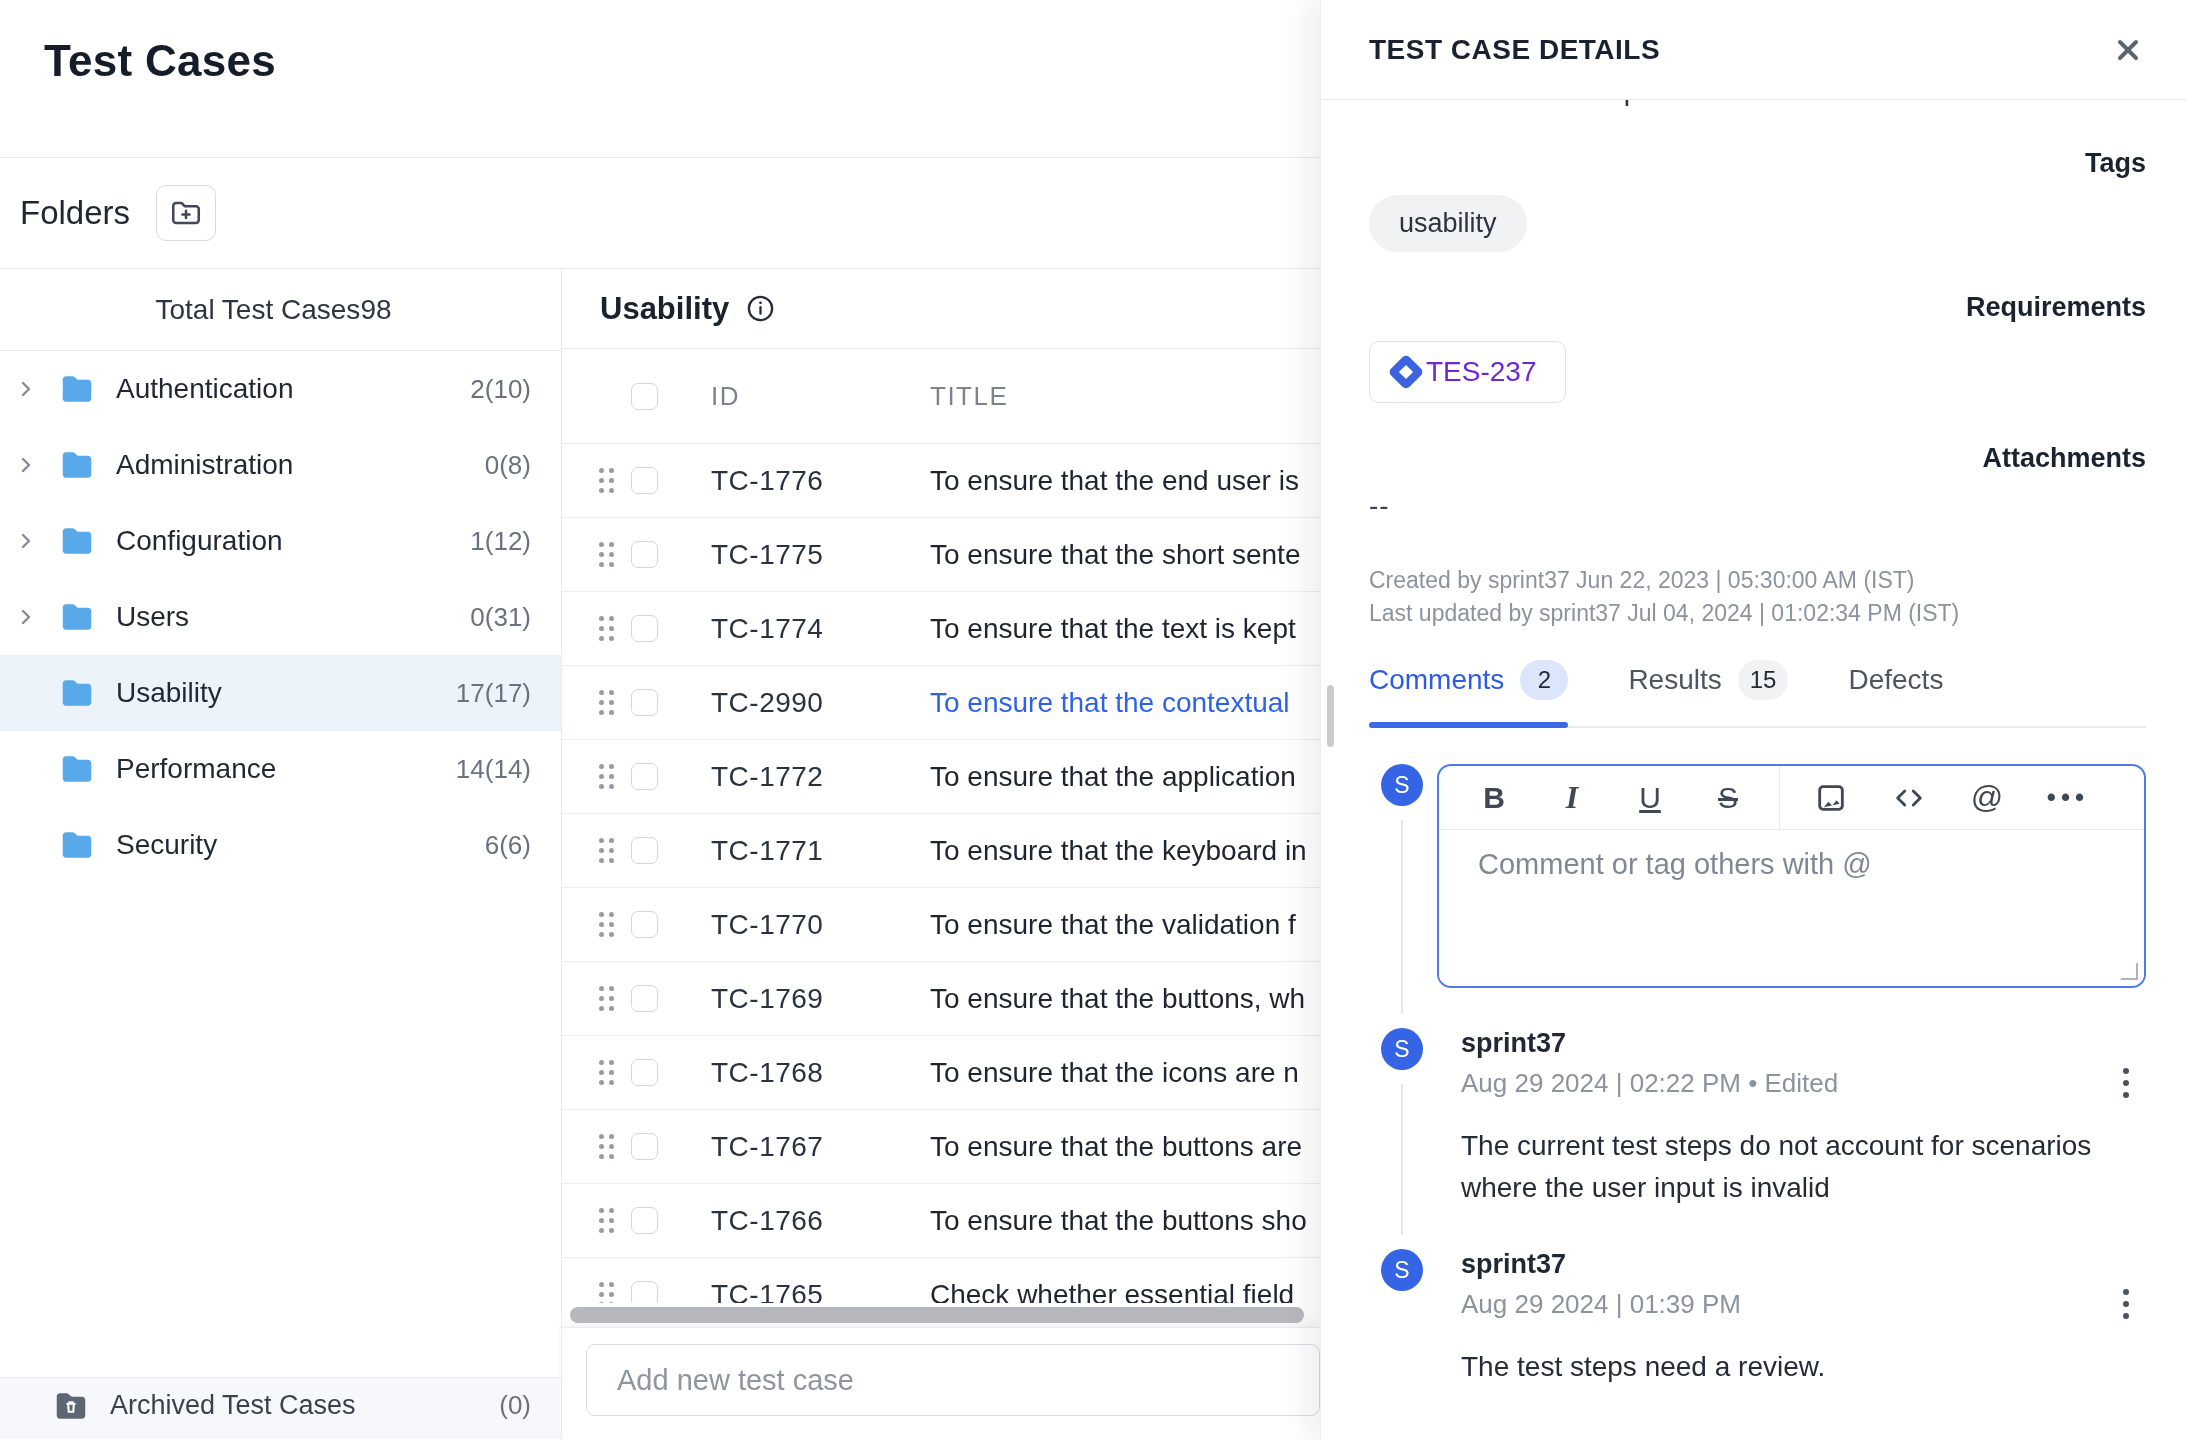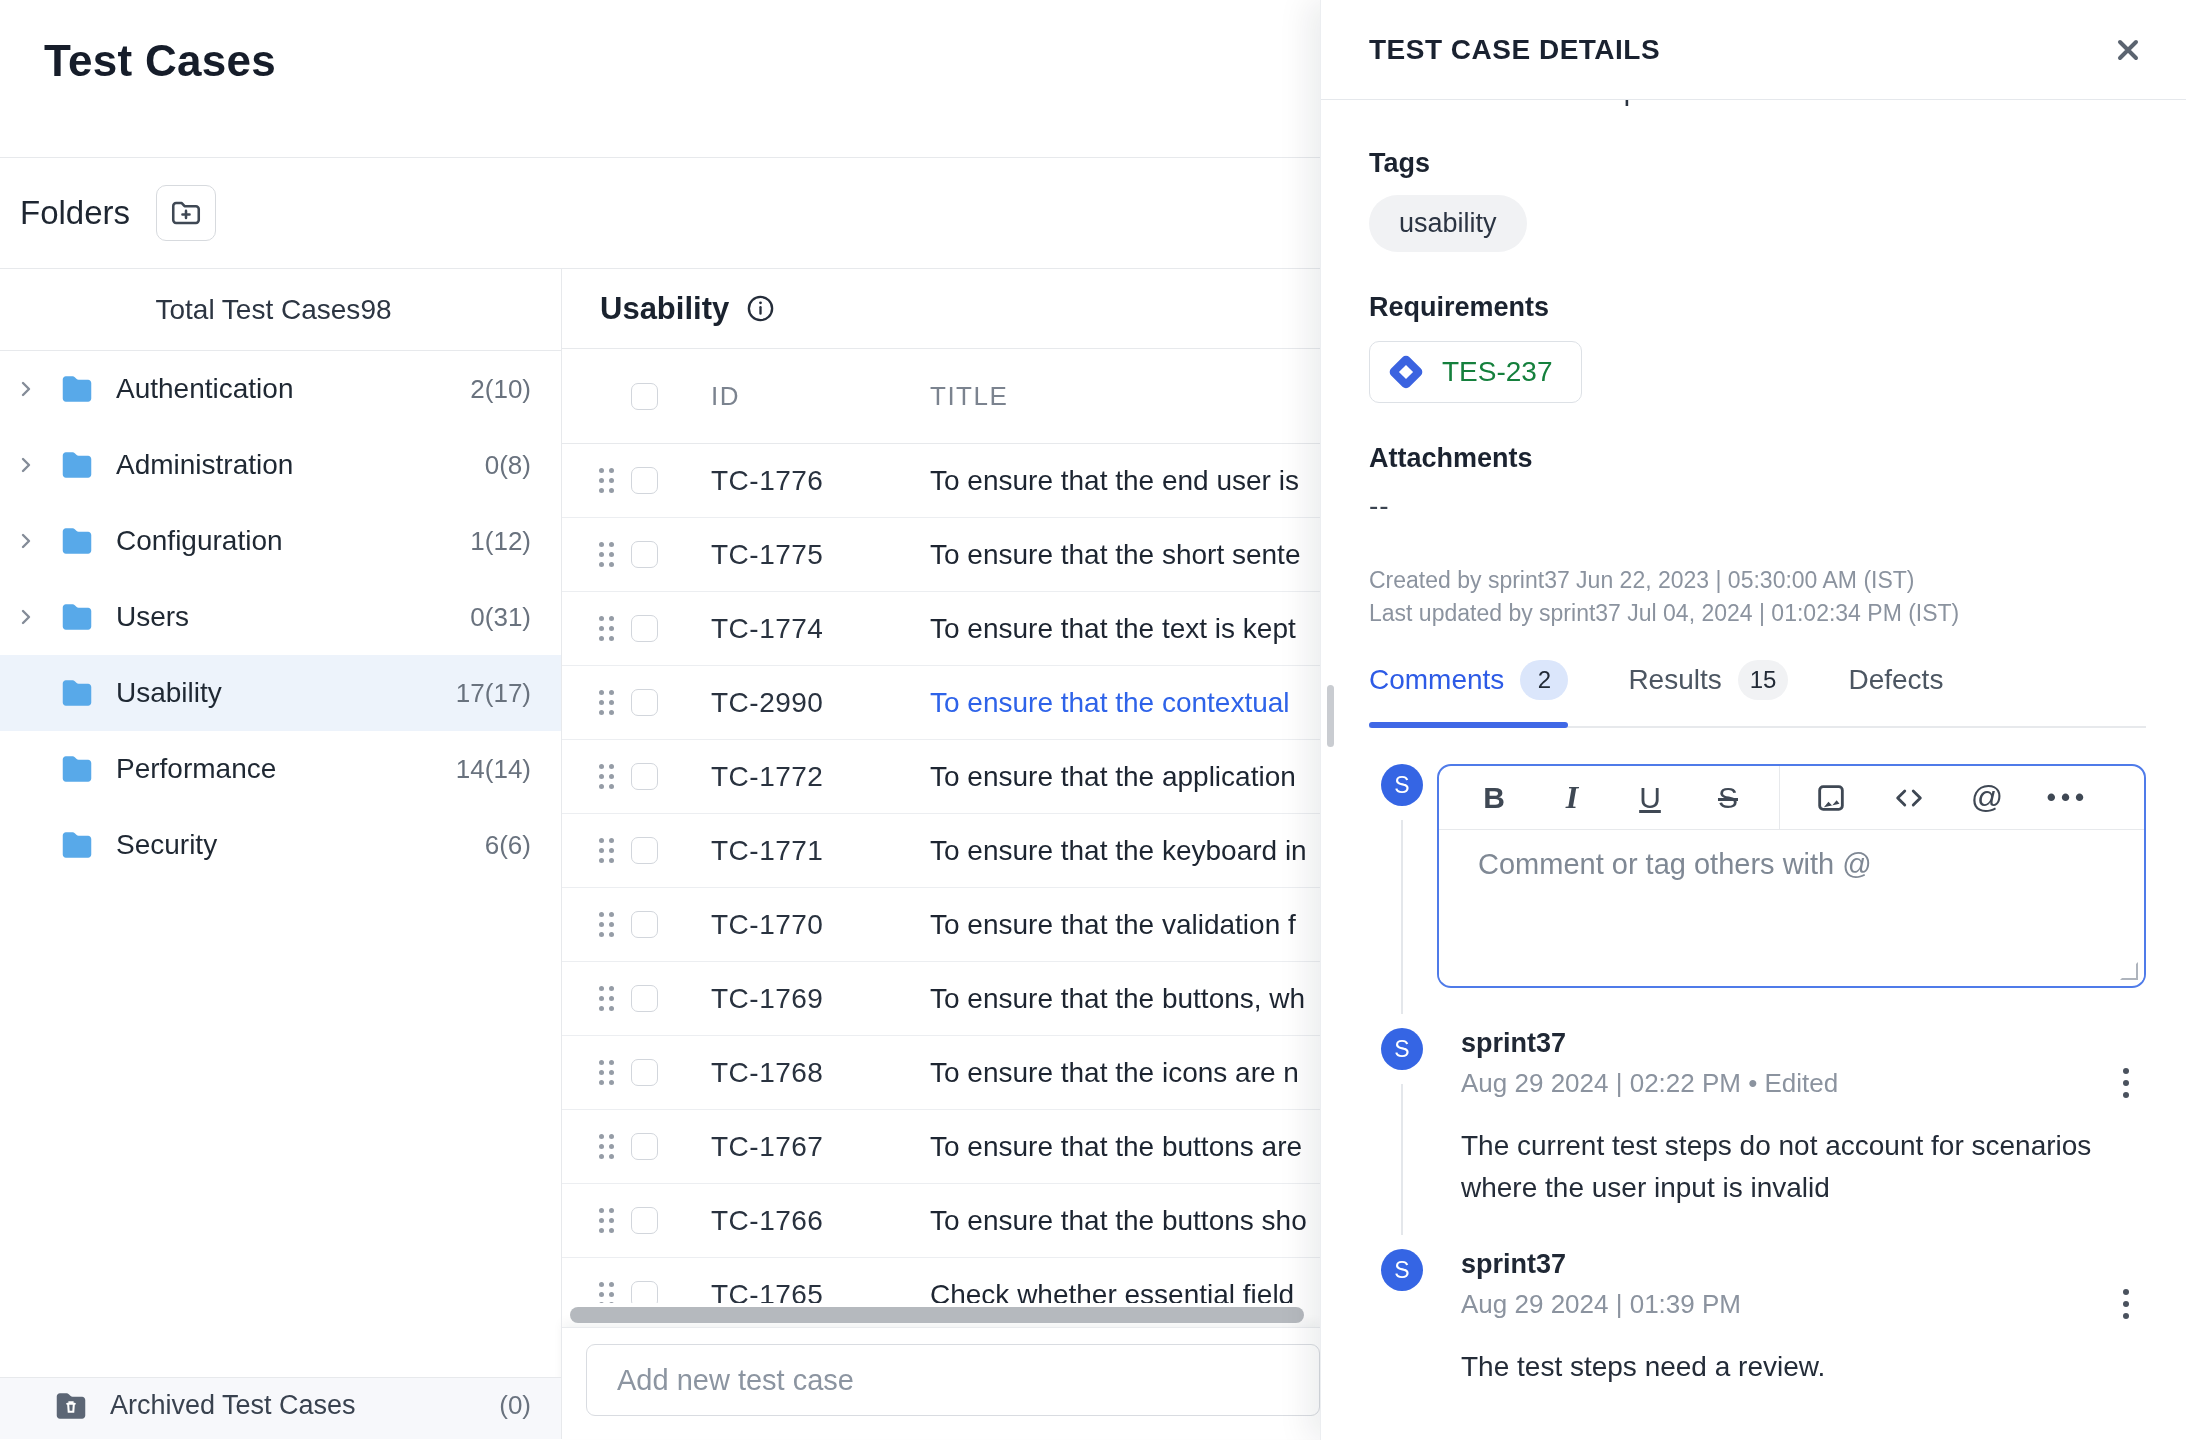--- a/index.html
+++ b/index.html
@@ -74,28 +74,28 @@
     border-bottom:1px solid #e5e8ec; }
   .d-title { font-size:28px; font-weight:700; color:#1a2230; letter-spacing:.5px; }
   .close-btn { margin-left:auto; cursor:pointer; display:flex; }
   .d-body { position:relative; padding:0 40px 0 48px; height:1340px; overflow:hidden; }
   .d-scroll-thumb { position:absolute; left:6px; top:585px; width:7px; height:62px;
     background:#c9ccd1; border-radius:4px; }
 
   .clip-row { height:14px; overflow:hidden; }
   .clip-inner { display:flex; gap:74px; font-size:29px; color:#2a3340; margin-top:-26px; white-space:nowrap; }
 
-  .sec-heading { font-size:27px; font-weight:700; color:#1b2330; }
+  .sec-heading { font-size:27px; font-weight:700; color:#1b2330;text-align:right; }
   .mt-tags { margin-top:34px; }
   .tag-pill { display:inline-block; margin-top:16px; background:#f1f2f4; border-radius:999px;
     padding:13px 30px; font-size:27px; color:#2b3442; }
   .mt-req { margin-top:40px; }
-  .req-chip { display:inline-flex; align-items:center; gap:18px; margin-top:18px;
+  .req-chip { display:inline-flex; align-items:center; gap:2px; margin-top:18px;
     border:1px solid #dde1e6; border-radius:10px; padding:12px 28px 12px 18px;
-    font-size:28px; color:#15803d; background:#fff; cursor:pointer; }
+    font-size:28px; color:#6d28d9; background:#fff; cursor:pointer; }
   .req-icon { width:36px; height:36px; position:relative; }
   .req-icon .dia { position:absolute; left:5px; top:5px; width:26px; height:26px;
     background:#3b63e0; border-radius:5px; transform:rotate(45deg); }
   .req-icon .dot { position:absolute; left:13px; top:13px; width:10px; height:10px;
     background:#fff; transform:rotate(45deg); }
   .mt-att { margin-top:40px; }
   .att-value { margin-top:16px; font-size:28px; color:#3a4350; letter-spacing:1px; }
 
   .meta-block { margin-top:42px; font-size:23px; color:#8b939f; line-height:33px; }
 

